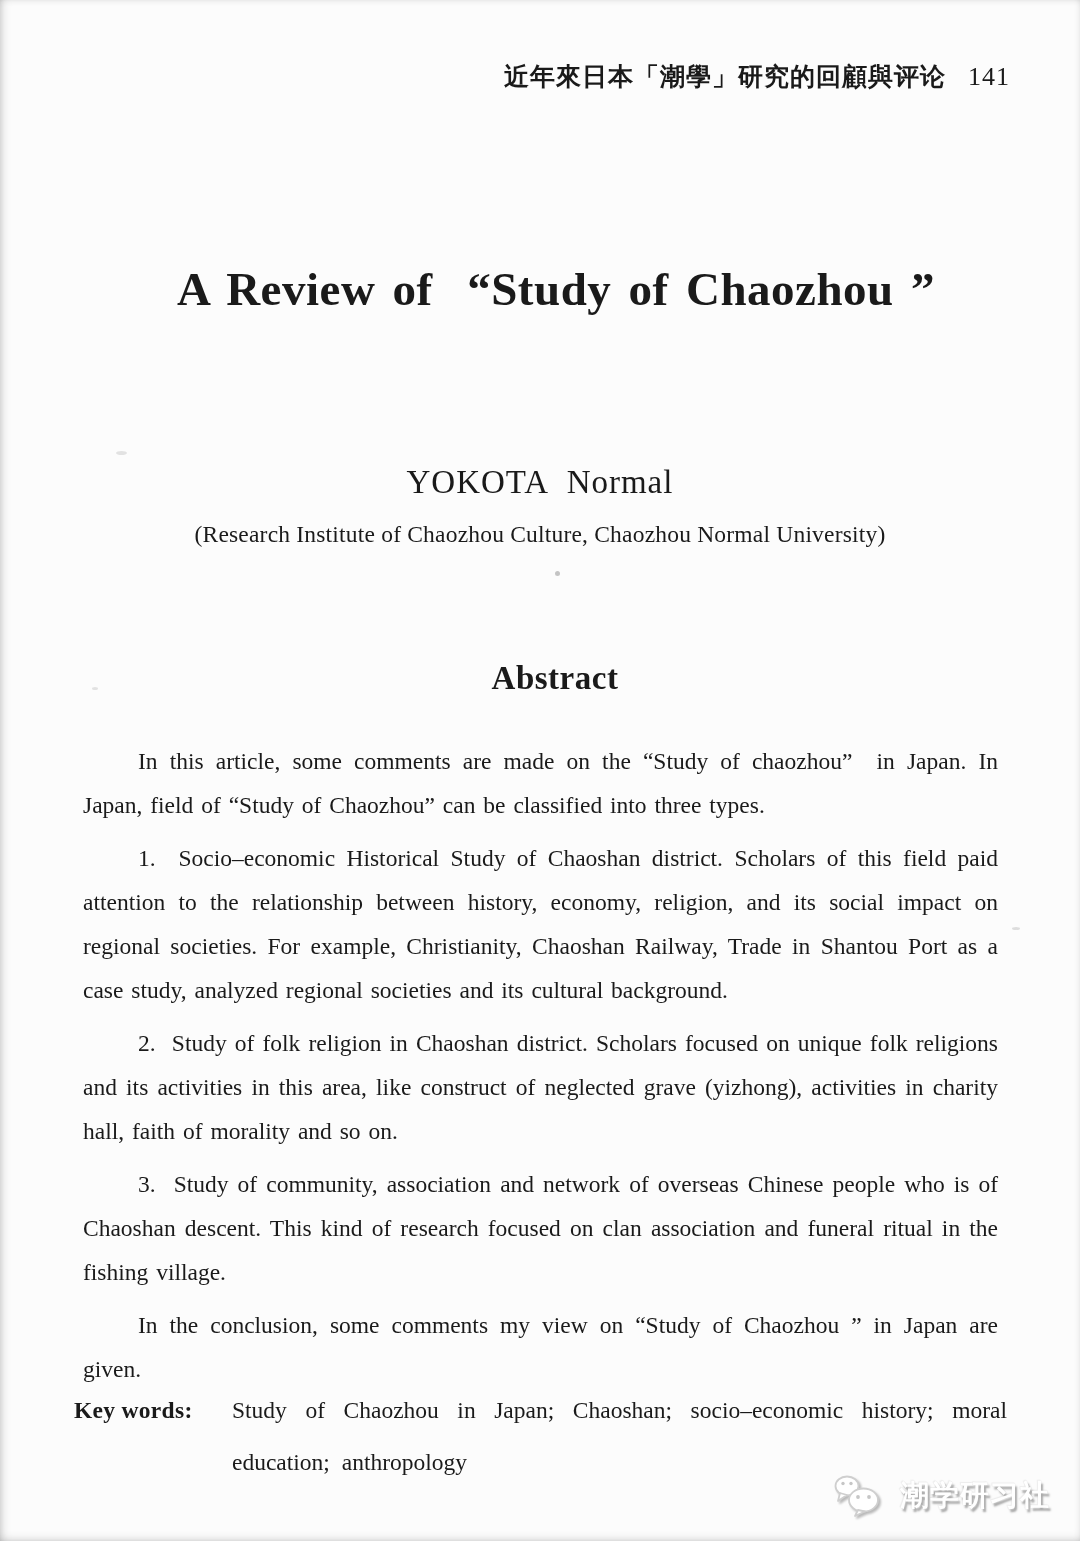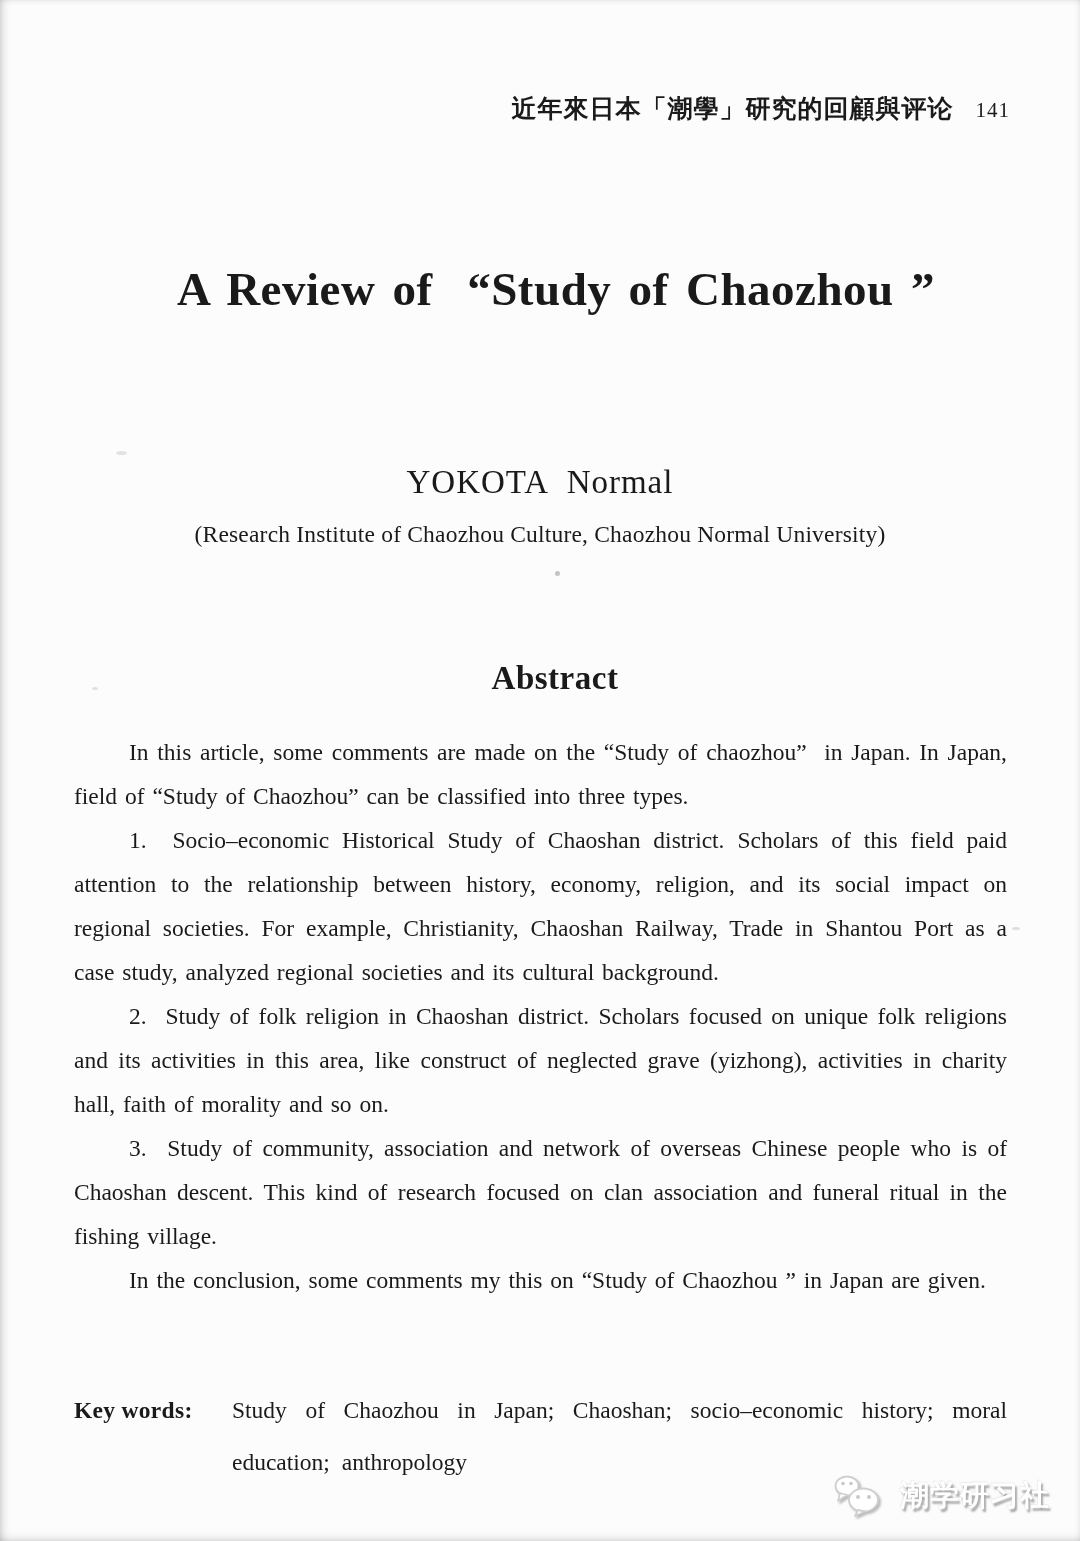--- a/index.html
+++ b/index.html
@@ -15,22 +15,22 @@
       inset 6px 0 12px -7px rgba(0,0,0,.30),
       inset -4px 0 10px -7px rgba(0,0,0,.16),
       inset 0 -6px 12px -7px rgba(0,0,0,.20),
       inset 0 5px 10px -7px rgba(0,0,0,.10);
   }
   
   .running-header{
     position:absolute;top:60px;right:70px;
     display:flex;align-items:baseline;gap:22px;
   }
-  .rh-cn{font-size:25px;font-weight:700;letter-spacing:1px;margin-top:32px;}
-  .rh-num{font-size:21px;font-weight:400;letter-spacing:1px;}
+  .rh-cn{font-size:25px;font-weight:700;letter-spacing:1px;}
+  .rh-num{font-size:26px;font-weight:400;letter-spacing:1px;}
   
   .title{
     position:absolute;top:232px;left:0;width:100%;
     margin:16px;text-align:center;
     font-size:47px;font-weight:700;line-height:82px;
     letter-spacing:.5px;word-spacing:5px;
   }
   .title .tl{display:block;}
   .author{
     position:absolute;top:464px;left:0;width:100%;
@@ -44,21 +44,21 @@
     position:absolute;top:645px;left:0;width:100%;
     margin:15px;text-align:center;
     font-size:33px;font-weight:700;letter-spacing:.5px;
   }
   
   .abstract-body{
     position:absolute;top:730px;left:74px;width:933px;
     font-size:23.5px;line-height:44px;
     text-align:justify;
   }
-  .abstract-body p{margin:0;text-indent:55px;word-spacing:2px;}
+  .abstract-body p{margin:9px;text-indent:55px;word-spacing:2px;}
   
   .keywords{
     position:absolute;top:1384px;left:74px;width:933px;
     display:flex;align-items:flex-start;
     font-size:23.5px;line-height:52px;
   }
   .kw-label{flex:0 0 158px;font-weight:700;letter-spacing:.3px;}
   .kw-text{flex:1;text-align:justify;word-spacing:6px;}
   
   .watermark{
@@ -97,21 +97,21 @@
   <div class="author">YOKOTA Normal</div>
   <div class="affiliation">(Research Institute of Chaozhou Culture, Chaozhou Normal University)</div>
 
   <h2 class="abstract-heading">Abstract</h2>
 
   <section class="abstract-body">
     <p>In this article, some comments are made on the “Study of chaozhou” &nbsp;in Japan. In Japan, field of “Study of Chaozhou” can be classified into three types.</p>
     <p>1.&nbsp; Socio–economic Historical Study of Chaoshan district. Scholars of this field paid attention to the relationship between history, economy, religion, and its social impact on regional societies. For example, Christianity, Chaoshan Railway, Trade in Shantou Port as a case study, analyzed regional societies and its cultural background.</p>
     <p>2.&nbsp; Study of folk religion in Chaoshan district. Scholars focused on unique folk religions and its activities in this area, like construct of neglected grave (yizhong), activities in charity hall, faith of morality and so on.</p>
     <p>3.&nbsp; Study of community, association and network of overseas Chinese people who is of Chaoshan descent. This kind of research focused on clan association and funeral ritual in the fishing village.</p>
-    <p>In the conclusion, some comments my this on “Study of Chaozhou ” in Japan are given.</p>
+    <p>In the conclusion, some comments my view on “Study of Chaozhou ” in Japan are given.</p>
   </section>
 
   <div class="keywords">
     <span class="kw-label">Key words:</span>
     <span class="kw-text">Study of Chaozhou in Japan; Chaoshan; socio–economic history; moral education; anthropology</span>
   </div>
 
   <div class="watermark">
     <span class="wm-icon">
       <svg width="46" height="42" viewBox="0 0 46 42" xmlns="http://www.w3.org/2000/svg">

